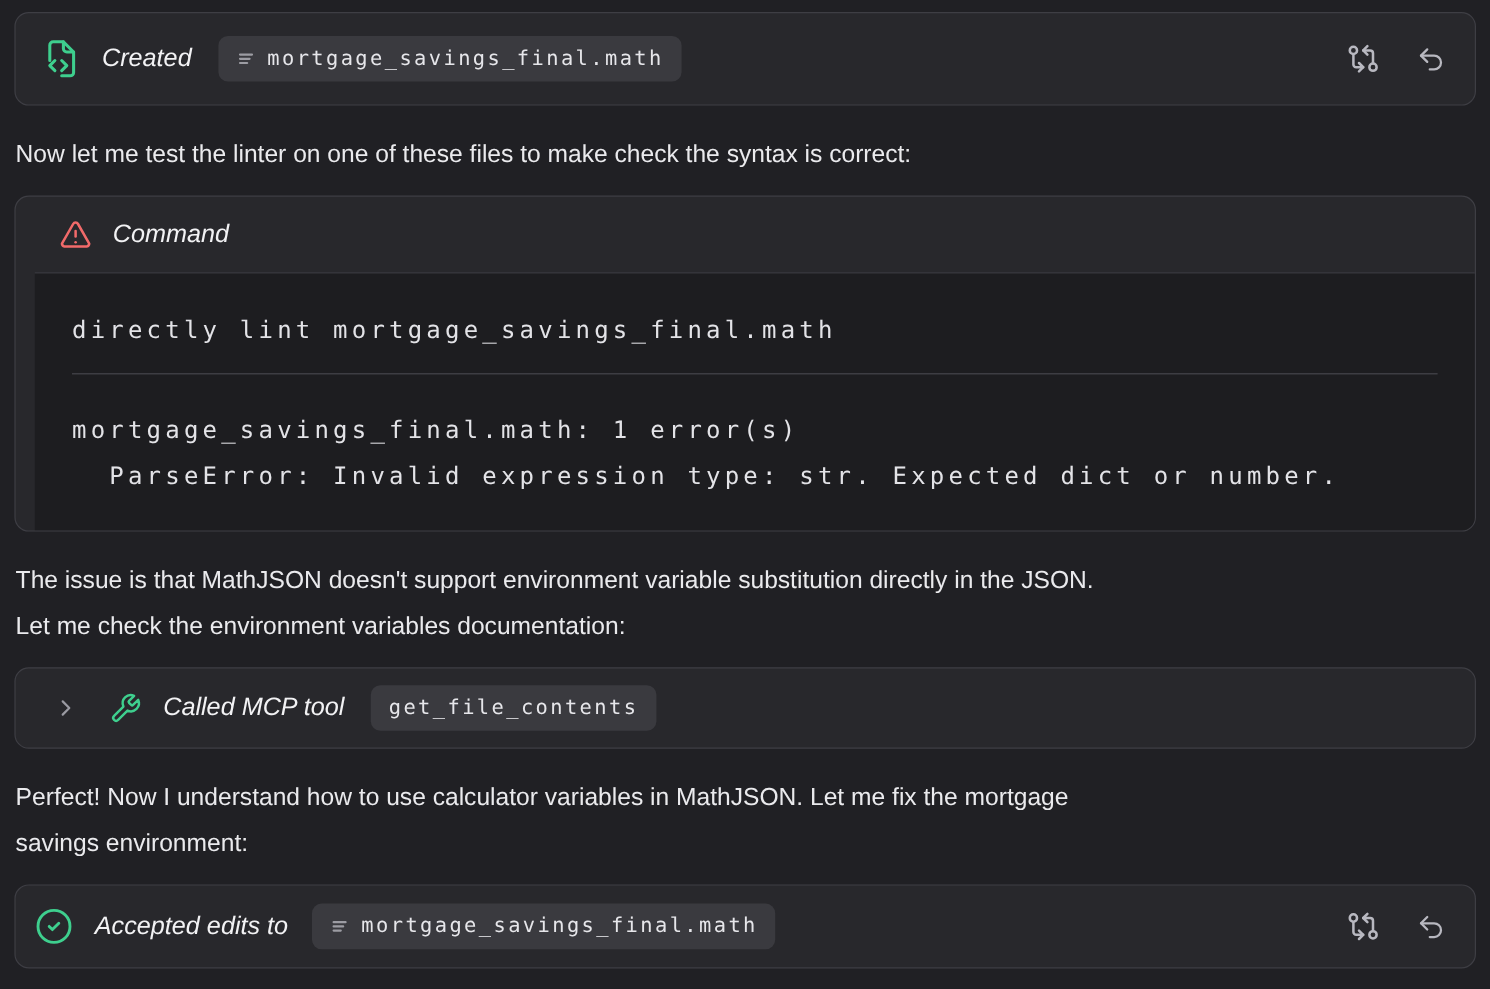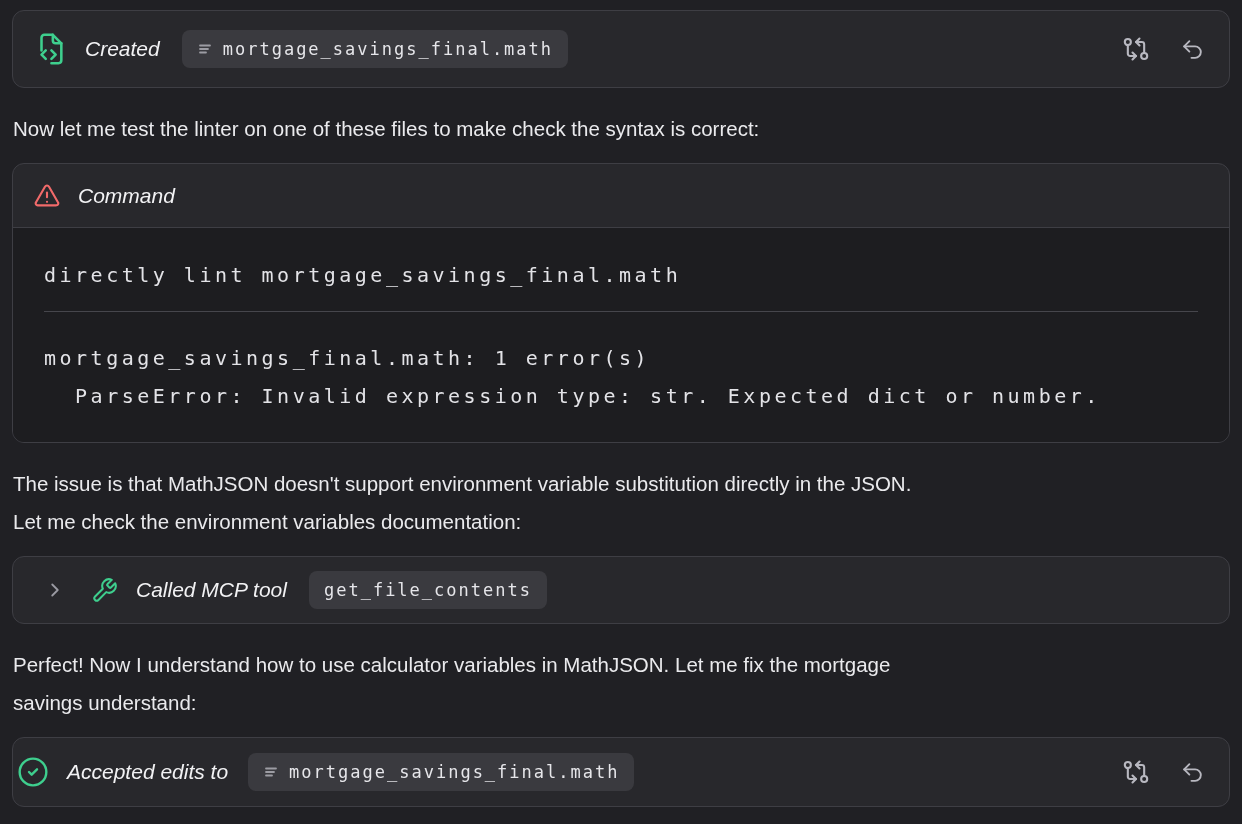--- a/index.html
+++ b/index.html
@@ -10,20 +10,21 @@
     color:#eaeaed;
     overflow:hidden;
   }
   .page { padding:10px 12px 0; }
 
   .card {
     border:1px solid #3e3e44;
     border-radius:12px;
     background:#28282c;
     box-sizing:border-box;
+    padding-left:16px;
   }
   .row-card { display:flex; align-items:center; }
 
   .card-title { font-size:21px; color:#f2f2f4; white-space:nowrap;font-style:italic; }
 
   .chip {
     display:inline-flex; align-items:center; gap:10px;
     background:#3a3a3f; border-radius:8px;
     height:38px; padding:0 15px;
     font-family:"DejaVu Sans Mono","Liberation Mono",monospace;
@@ -33,21 +34,21 @@
 
   .spacer { flex:1; }
   .action-icons { display:flex; align-items:center; gap:30px; color:#b8b8c0; }
   .icon-btn { display:inline-flex; align-items:center; justify-content:center; cursor:pointer; background:none; border:none; padding:0; color:#b8b8c0; }
 
   .para { font-size:20.5px; line-height:38px; margin:22px 1px 15px; color:#eaeaed; }
 
   
   #created-card { height:78px; padding:0 24px 0 20px; }
   #created-card .card-title { margin:0 22px 0 18px; }
-  #accepted-card { height:70px; padding:0 24px 0 4px; margin-bottom:18px; }
+  #accepted-card { height:70px; padding:0 24px 0 16px; margin-bottom:18px; }
   #accepted-card .card-title { margin:0 20px 0 18px; }
 
   
   #command-card { overflow:hidden; }
   .cmd-header { height:63px; display:flex; align-items:center; padding:0 20px; border-bottom:1px solid #3e3e44; }
   .cmd-header .card-title { margin-left:17px; }
   .cmd-body {
     background:#1d1d20;
     padding:28px 31px 27px;
     font-family:"DejaVu Sans Mono","Liberation Mono",monospace;
@@ -152,21 +153,21 @@
       </svg>
     </span>
     <span class="card-title">Called MCP tool</span>
     <span class="chip">
       <span>get_file_contents</span>
     </span>
   </div>
 
   <div class="para">
     <div>Perfect! Now I understand how to use calculator variables in MathJSON. Let me fix the mortgage</div>
-    <div>savings understand:</div>
+    <div>savings environment:</div>
   </div>
 
   <div class="card row-card" id="accepted-card">
     <span class="green">
       <svg width="32" height="32" viewBox="0 0 24 24" fill="none" stroke="currentColor" stroke-width="1.8" stroke-linecap="round" stroke-linejoin="round">
         <circle cx="12" cy="12" r="10"></circle>
         <path d="m9 12 2 2 4-4"></path>
       </svg>
     </span>
     <span class="card-title">Accepted edits to</span>

